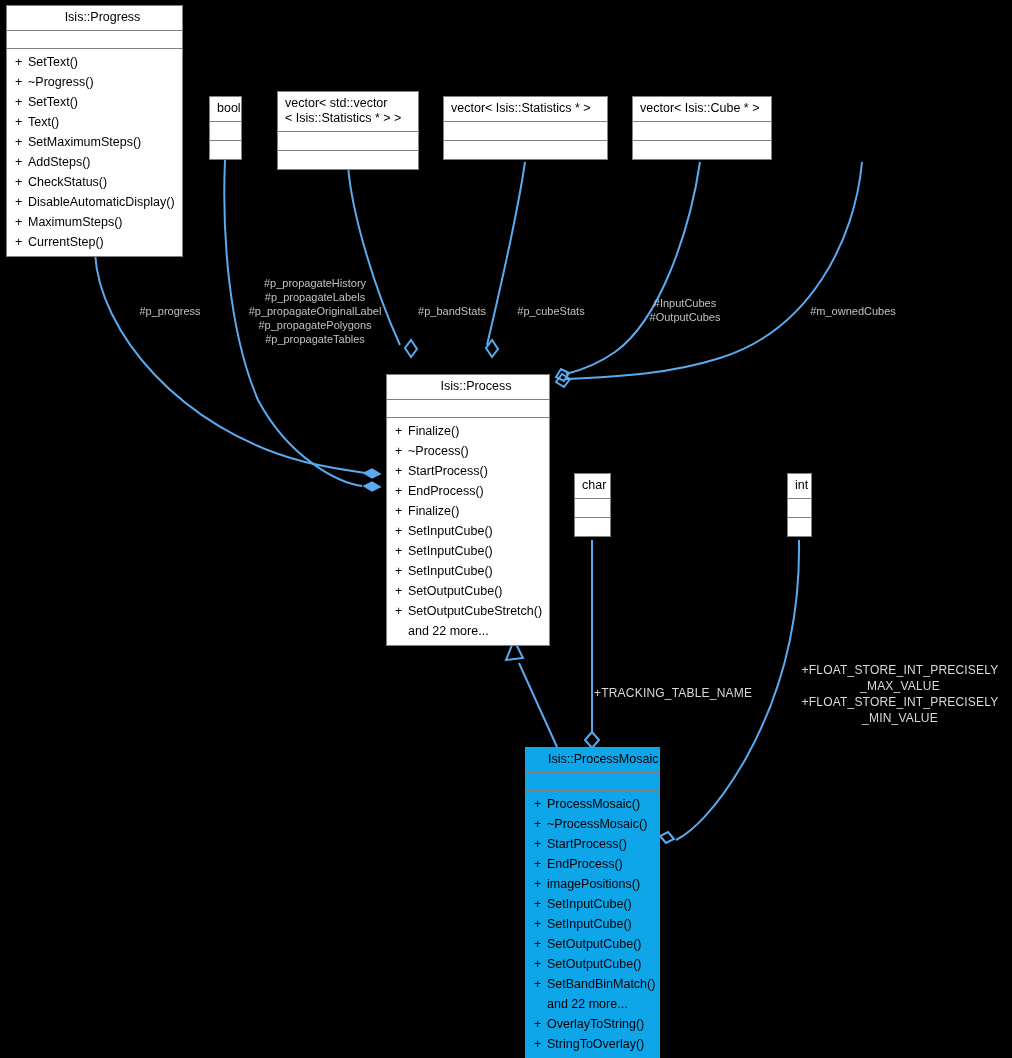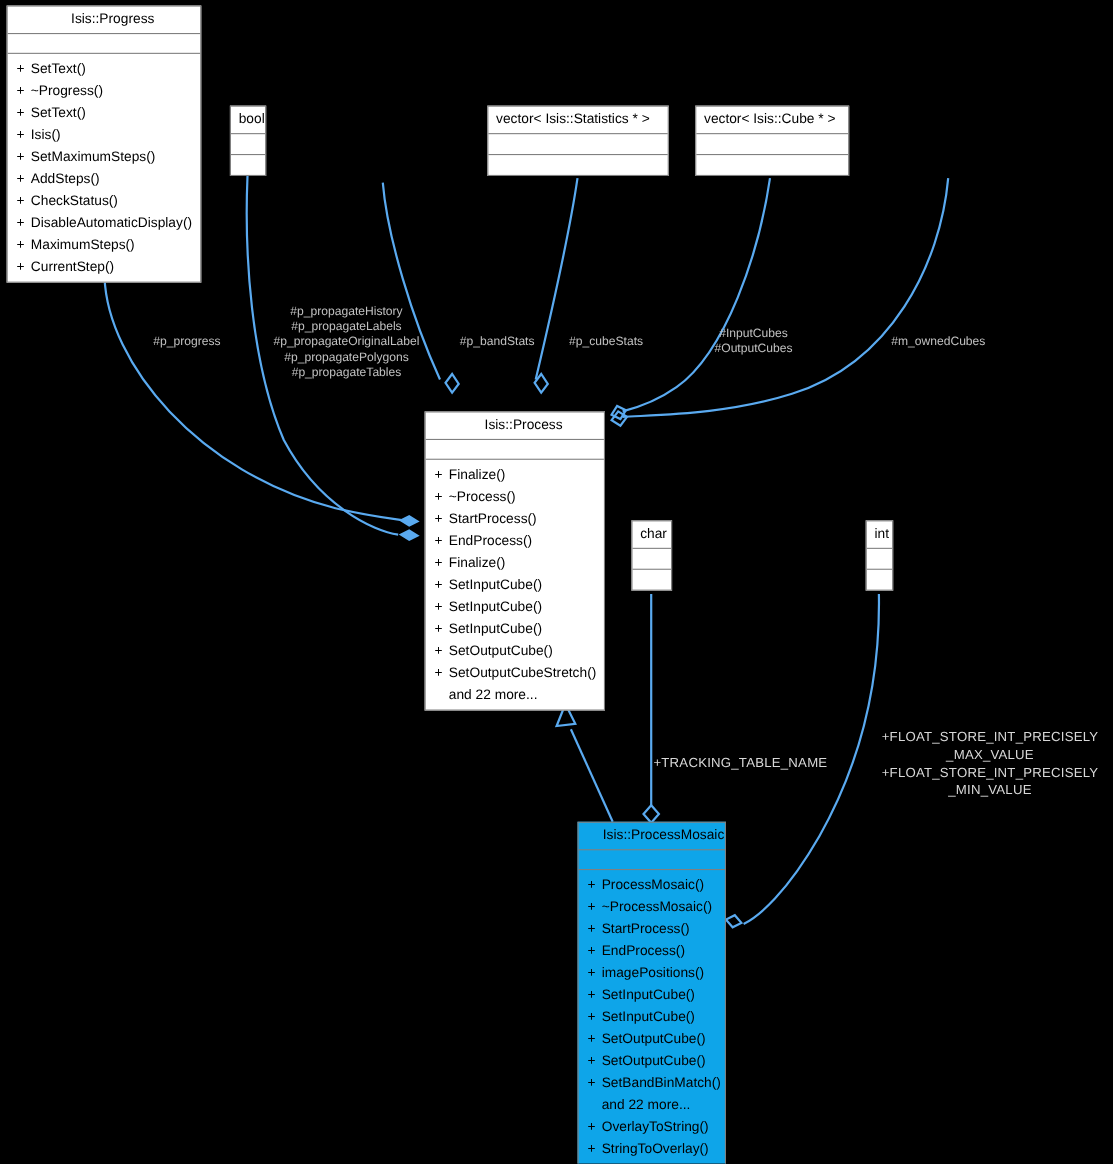--- a/index.html
+++ b/index.html
@@ -150,36 +150,42 @@
     </g>
   </svg>
 
   <div class="umlbox" style="left:6px; top:5px; width:177px;">
     <div class="uml-title">Isis::Progress</div>
     <div class="uml-attrs"></div>
     <div class="uml-ops">
       <div class="row"><span class="vis">+</span><span>SetText()</span></div>
       <div class="row"><span class="vis">+</span><span>~Progress()</span></div>
       <div class="row"><span class="vis">+</span><span>SetText()</span></div>
-      <div class="row"><span class="vis">+</span><span>Isis()</span></div>
+      <div class="row"><span class="vis">+</span><span>Text()</span></div>
       <div class="row"><span class="vis">+</span><span>SetMaximumSteps()</span></div>
       <div class="row"><span class="vis">+</span><span>AddSteps()</span></div>
       <div class="row"><span class="vis">+</span><span>CheckStatus()</span></div>
       <div class="row"><span class="vis">+</span><span>DisableAutomaticDisplay()</span></div>
       <div class="row"><span class="vis">+</span><span>MaximumSteps()</span></div>
       <div class="row"><span class="vis">+</span><span>CurrentStep()</span></div>
     </div>
   </div>
 
   <div class="umlbox tinybox" style="left:209px; top:96px; width:33px;">
     <div class="uml-title left">bool</div>
     <div class="uml-attrs"></div>
     <div class="uml-ops"></div>
   </div>
 
+  <div class="umlbox tinybox" style="left:277px; top:91px; width:142px;">
+    <div class="uml-title left">vector&lt; std::vector
+&lt; Isis::Statistics * &gt; &gt;</div>
+    <div class="uml-attrs"></div>
+    <div class="uml-ops"></div>
+  </div>
 
   <div class="umlbox tinybox" style="left:632px; top:96px; width:140px;">
     <div class="uml-title left">vector&lt; Isis::Cube * &gt;</div>
     <div class="uml-attrs"></div>
     <div class="uml-ops"></div>
   </div>
 
   <div class="umlbox tinybox" style="left:443px; top:96px; width:165px;">
     <div class="uml-title left">vector&lt; Isis::Statistics * &gt;</div>
     <div class="uml-attrs"></div>

